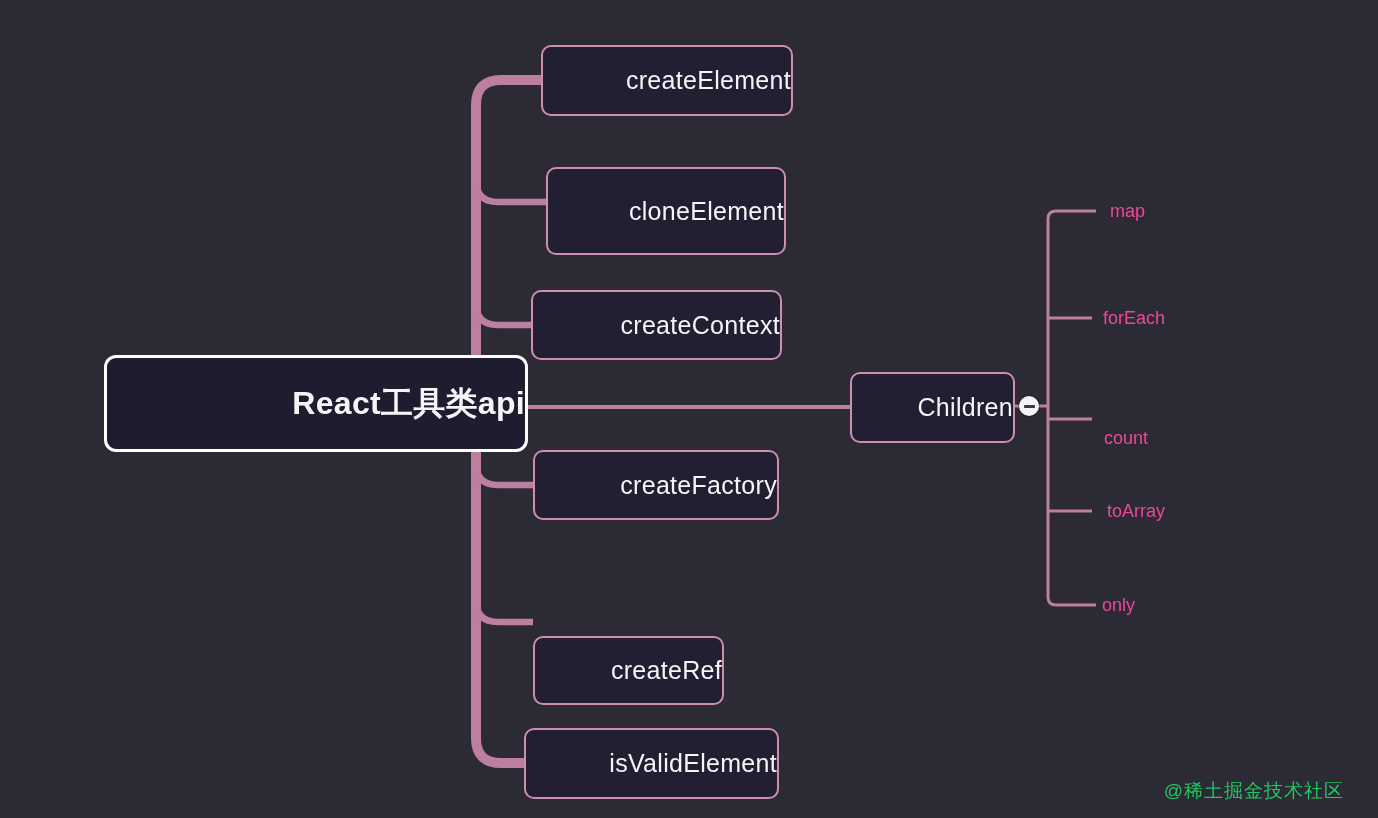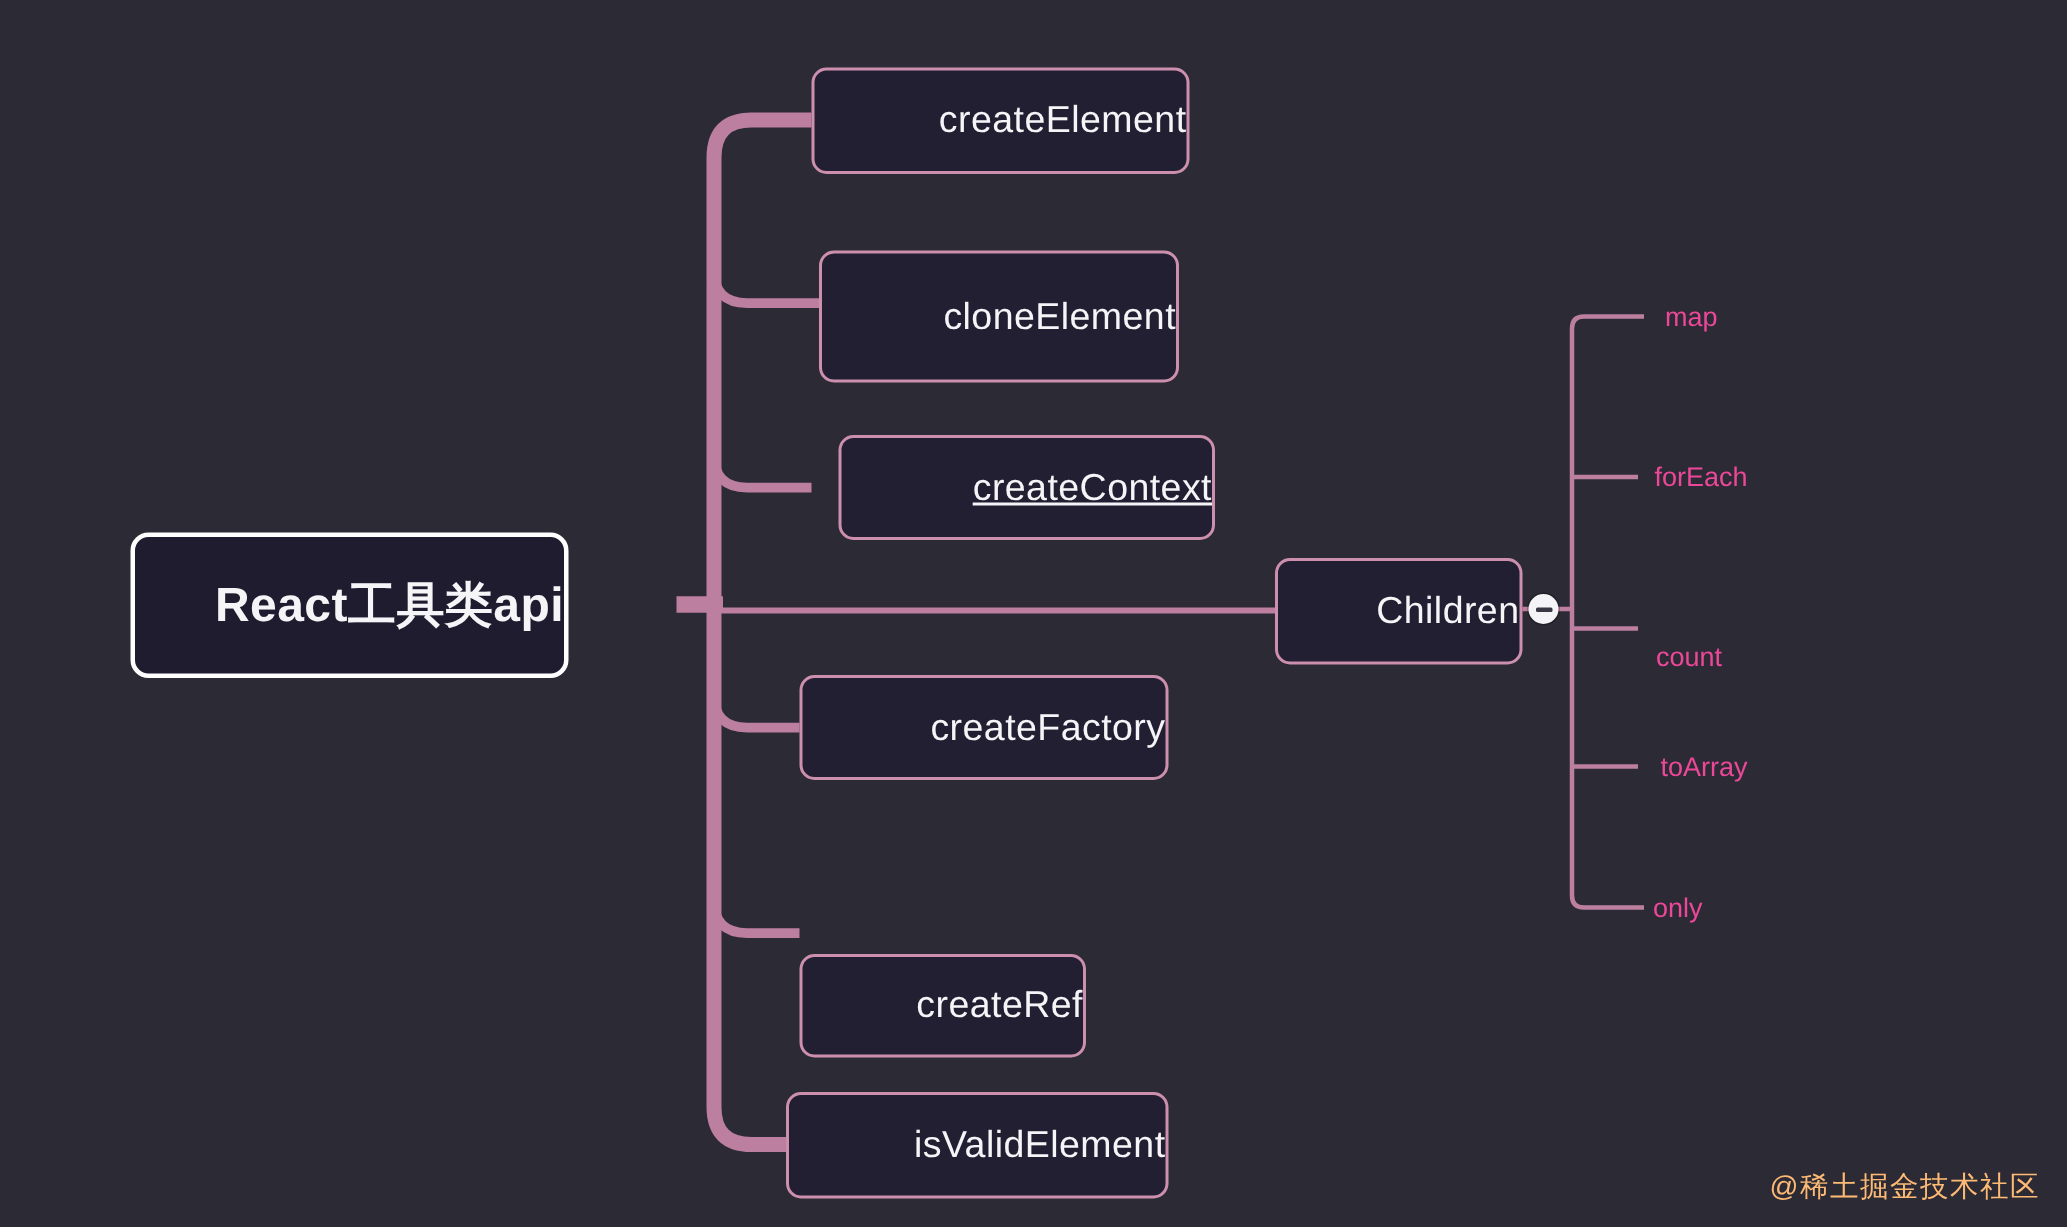--- a/index.html
+++ b/index.html
@@ -49,34 +49,34 @@
     display:flex;align-items:center;justify-content:center;
     cursor:pointer;
   }
   .collapse-btn .minus{
     width:11px;height:3px;
     background:#3a3745;
     border-radius:1px;
   }
   .watermark{
     position:absolute;
-    right:18px;bottom:14px;
-    color:#fdba74;
+    right:34px;bottom:14px;
+    color:#22c55e;
     font-size:19px;
     letter-spacing:1px;
   }
   
   .n-create-element {left:541px;top:45px; width:252px;height:71px;}
   .n-clone-element  {left:546px;top:167px;width:240px;height:88px;}
-  .n-create-context {left:559px;top:290px;width:251px;height:70px;text-decoration:underline;}
+  .n-create-context {left:531px;top:290px;width:251px;height:70px;}
   .n-children       {left:850px;top:372px;width:165px;height:71px;}
   .n-create-factory {left:533px;top:450px;width:246px;height:70px;}
   .n-create-ref     {left:533px;top:588px;width:191px;height:69px;margin-top:48px;}
   .n-is-valid       {left:524px;top:728px;width:255px;height:71px;}
-  .n-root           {left:87px; top:355px;width:292px;height:97px;}
+  .n-root           {left:104px; top:355px;width:424px;height:97px;}
   .s-map     {left:1110px;top:197px;}
   .s-foreach {left:1103px;top:304px;}
   .s-count   {left:1104px;top:424px;}
   .s-toarray {left:1107px;top:497px;}
   .s-only    {left:1102px;top:591px;}
 </style>
 </head>
 <body>
 
 <div class="canvas">

